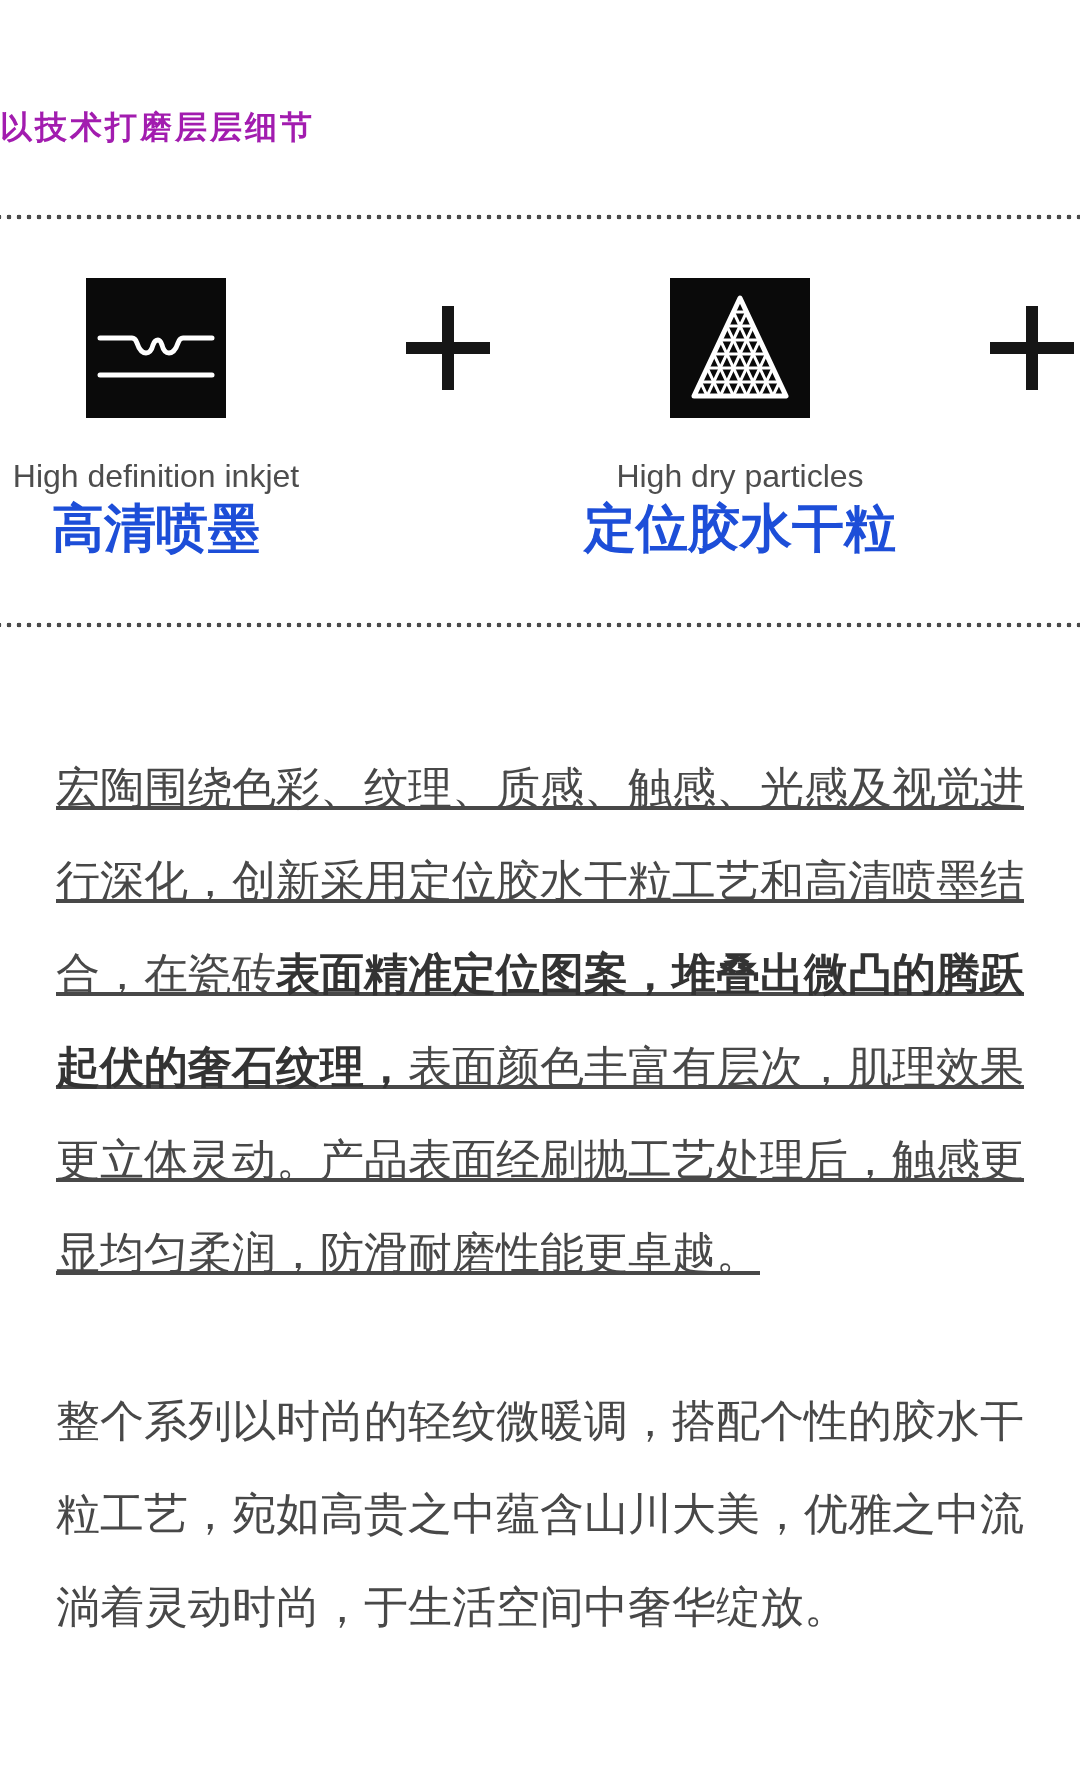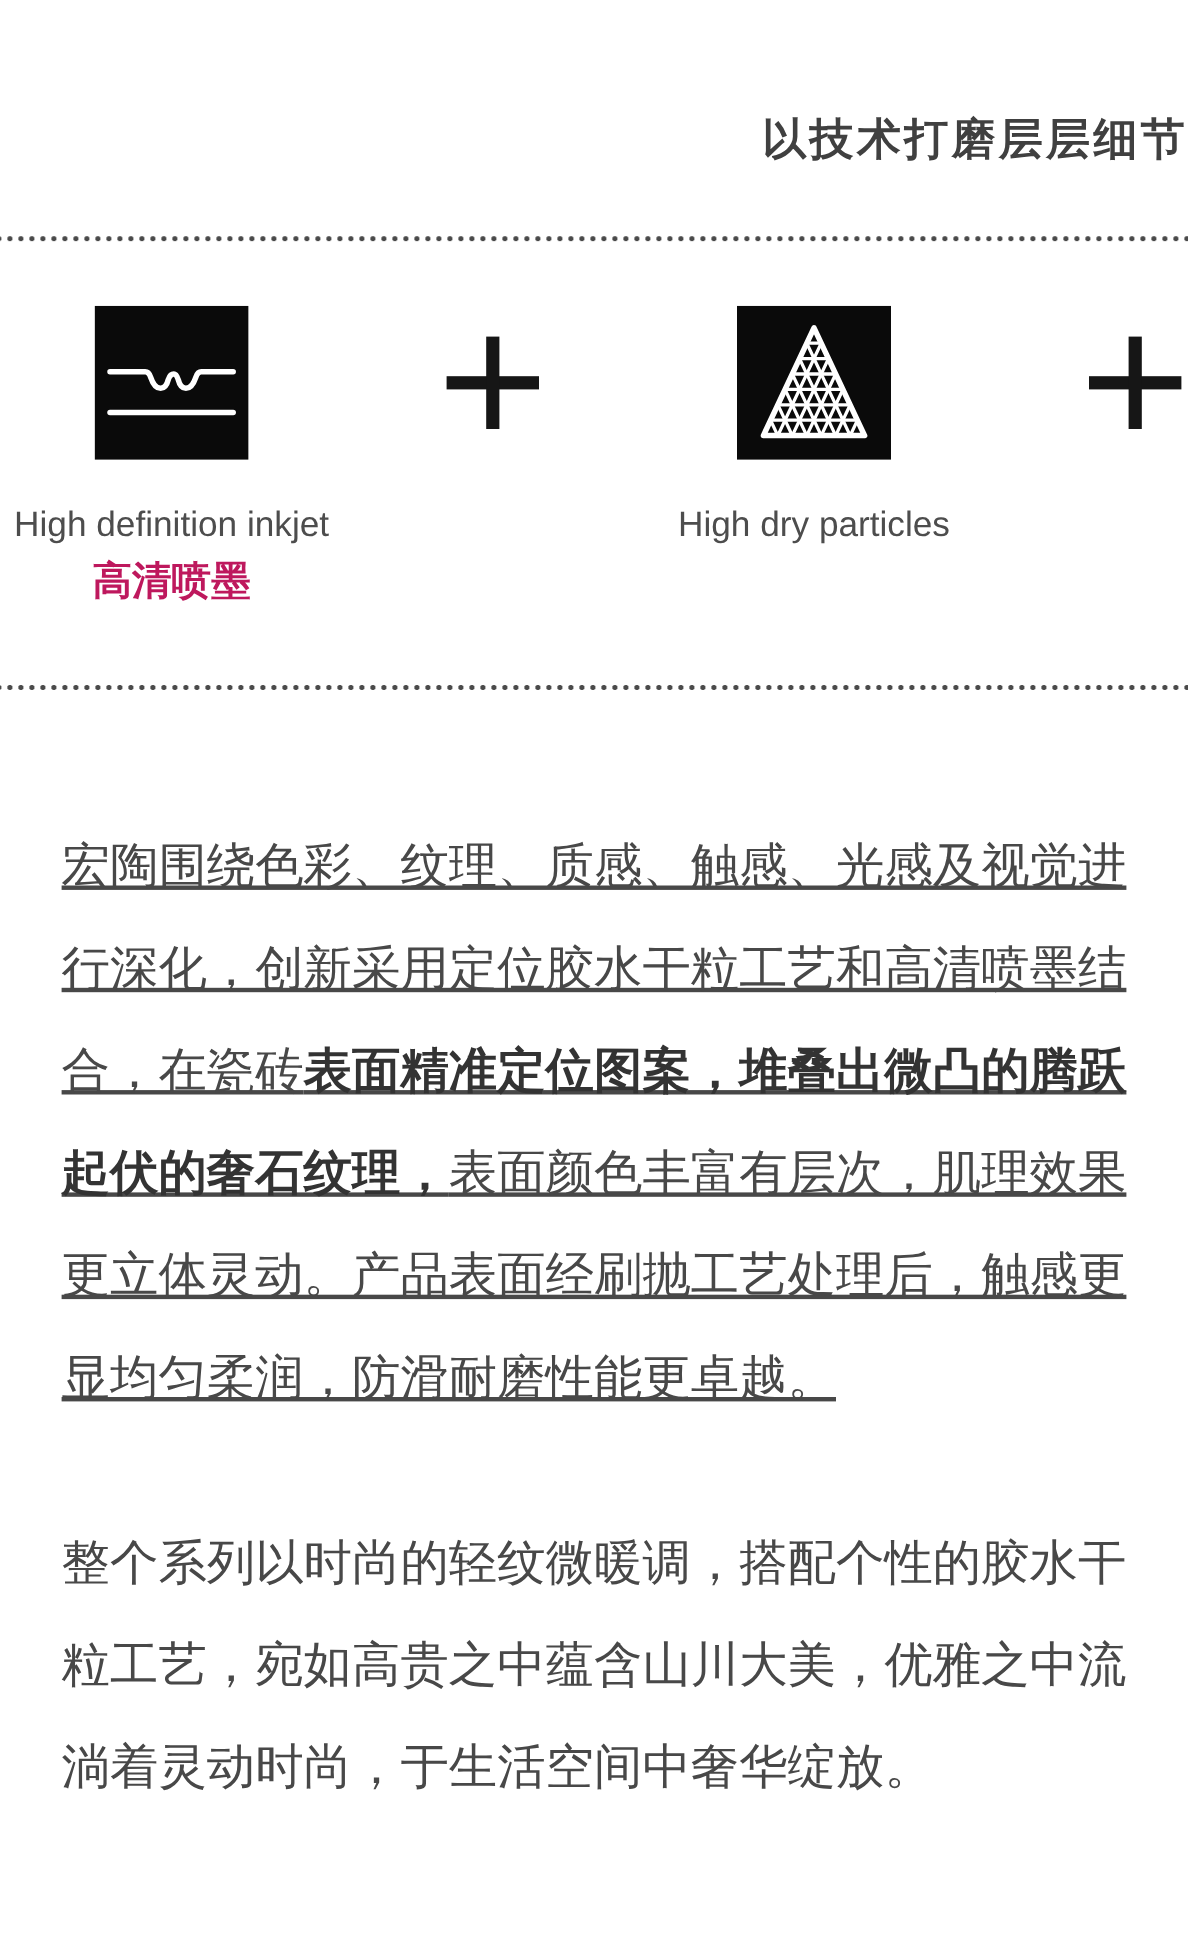--- a/index.html
+++ b/index.html
@@ -7,26 +7,26 @@
   body { font-family:"Liberation Sans","DejaVu Sans",sans-serif; }
   .page {
     position:relative;
     width:1080px; height:1770px;
     margin:0 auto;
     background:#ffffff;
     overflow:hidden;
   }
   .page-title {
     padding-top:102px;
-    text-align:right;
-    font-size:40px;
+    text-align:left;
+    font-size:32px;
     line-height:50px;
     font-weight:700;
     letter-spacing:3px;
-    color:#404040;
+    color:#a21caf;
   }
   .dotted-sep {
     margin-top:60px;
     height:8px;
     width:100%;
     background-image:radial-gradient(circle, #4a4a4a 2.2px, transparent 2.6px);
     background-size:10px 8px;
     background-position:4px 1px;
     background-repeat:repeat-x;
   }
@@ -47,24 +47,24 @@
   .icon-box { width:140px; height:140px; display:block; }
   .en-label {
     margin-top:40px;
     font-size:32px;
     line-height:36px;
     color:#4d4d4d;
     white-space:nowrap;
   }
   .zh-label {
     margin-top:12px;
-    font-size:36px;
+    font-size:52px;
     line-height:44px;
     font-weight:700;
-    color:#be185d;
+    color:#1d4ed8;
     white-space:nowrap;
   }
   .plus {
     position:relative;
     margin-top:28px;
     width:84px; height:84px;
     flex-shrink:0;
   }
   .plus .hbar {
     position:absolute; left:0; top:36px;
@@ -125,20 +125,21 @@
             </clipPath>
         </defs>
         <g clip-path="url(#triClip)" stroke="#ffffff" stroke-width="3" fill="none">
           <path d="M20 34 H120 M20 48 H120 M20 62 H120 M20 76 H120 M20 90 H120 M20 104 H120"></path>
           <path d="M37.1 118 L83.1 20 M50.3 118 L96.3 20 M63.4 118 L109.4 20 M76.6 118 L122.6 20 M89.7 118 L135.7 20 M102.9 118 L148.9 20"></path>
           <path d="M37.1 118 L-8.9 20 M50.3 118 L4.3 20 M63.4 118 L17.4 20 M76.6 118 L30.6 20 M89.7 118 L43.7 20 M102.9 118 L56.9 20"></path>
         </g>
         <path d="M70 20 L116 118 L24 118 Z" fill="none" stroke="#ffffff" stroke-width="5" stroke-linejoin="round"></path>
       </svg>
       <div class="en-label">High dry particles</div>
+      <div class="zh-label">定位胶水干粒</div>
     </div>
 
     <div class="plus">
       <span class="hbar"></span>
       <span class="vbar"></span>
     </div>
 
 
   </div>
 

